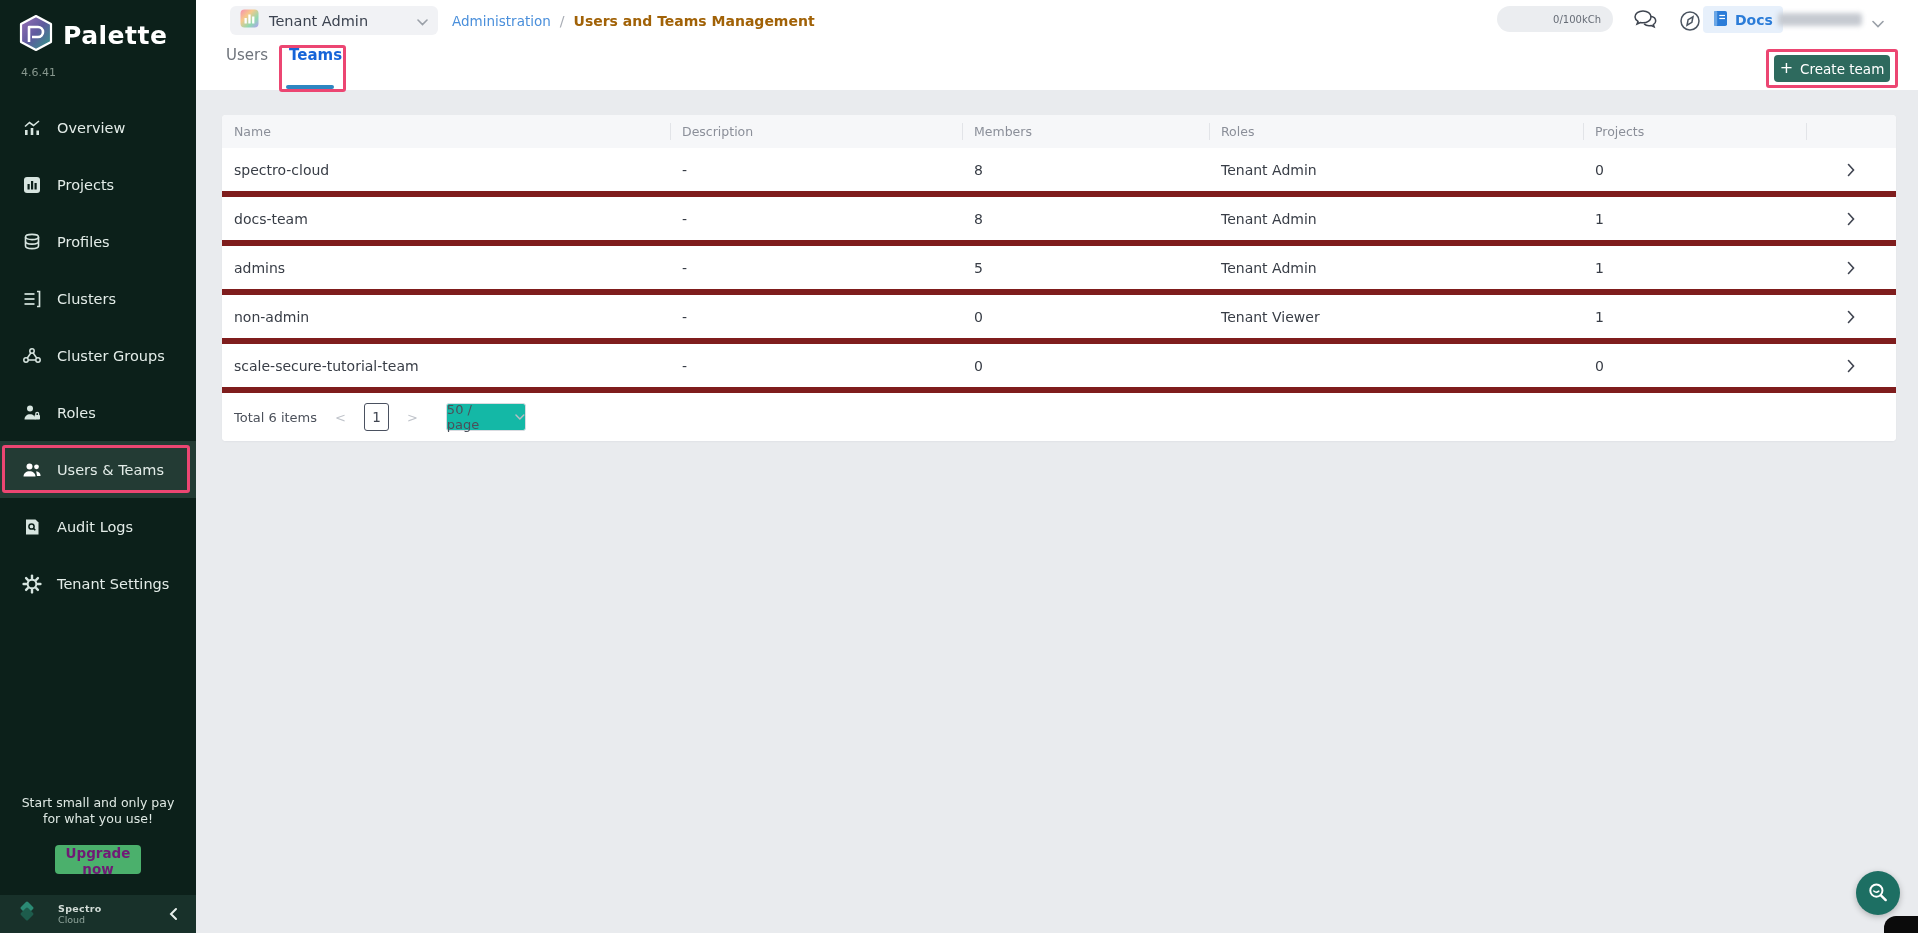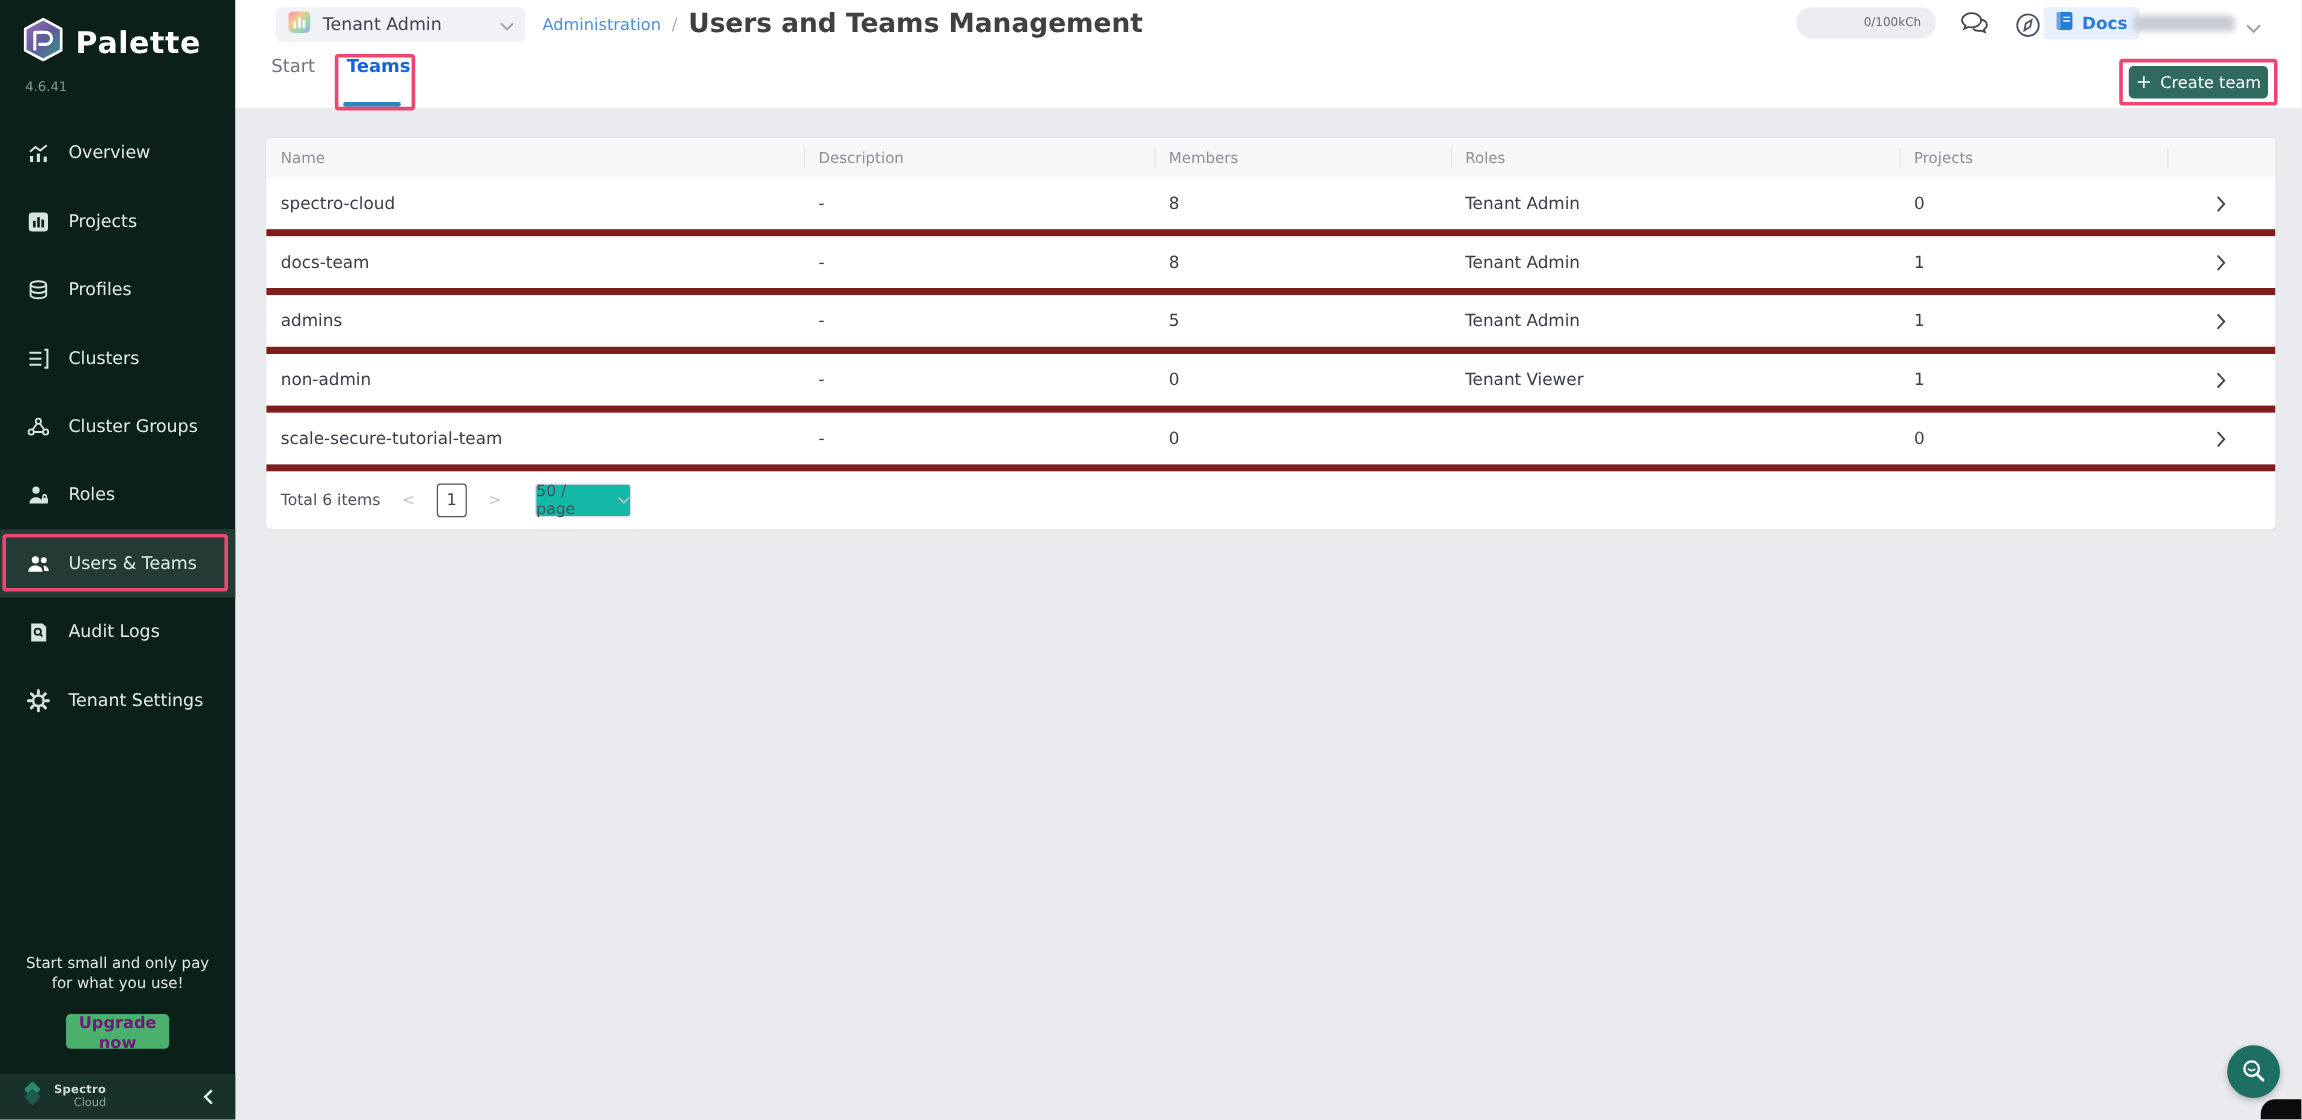--- a/index.html
+++ b/index.html
@@ -14,35 +14,35 @@
   .version { position:absolute; left:21px; top:66px; font-size:11px; color:#88988f; }
   .nav { position:absolute; left:0; top:99px; width:196px; }
   .nav-item { position:relative; height:57px; display:flex; align-items:center; padding-left:22px; gap:15px; cursor:pointer; }
   .nav-item .label { font-size:14.5px; font-weight:500; color:#e3ece8; white-space:nowrap; }
   .nav-item.active { background:#233b34; }
   .nav-icon { width:20px; height:20px; flex:0 0 20px; display:flex; align-items:center; justify-content:center; }
   .annotation { position:absolute; border:3px solid #ec4672; border-radius:3px; pointer-events:none; z-index:40; }
   .promo { position:absolute; left:0; top:795px; width:196px; text-align:center; font-size:12.5px; line-height:16px; color:#dfe9e4; }
   .upgrade-btn { position:absolute; left:55px; top:845px; width:86px; height:29px; background:#4bb06c; color:#701a75; font-size:13.5px; font-weight:600; border:none; border-radius:4px; cursor:pointer; font-family:inherit; }
   .side-footer { position:absolute; left:0; top:895px; width:196px; height:38px; background:#18312a; display:flex; align-items:center; padding:0 16px; }
-  .brand { display:flex; align-items:center; gap:7px;text-align:right; }
+  .brand { display:flex; align-items:center; gap:20px; }
   .brand-text { font-size:9.5px; line-height:11px; }
   .brand-text .b1 { color:#d2dcd7; font-weight:600; letter-spacing:0.3px; }
   .brand-text .b2 { color:#8ea39a; }
   .collapse { margin-left:auto; cursor:pointer; display:flex; align-items:center; }
 
   
   .topbar { position:absolute; left:196px; top:0; width:1722px; height:90px; background:#ffffff; }
   .scope-pill { position:absolute; left:34px; top:6px; width:208px; height:29px; background:#f1f2f5; border-radius:6px; display:flex; align-items:center; padding:0 10px; gap:10px; cursor:pointer; }
   .scope-pill .scope-label { font-size:14.5px; color:#3c4350; }
   .scope-pill .caret { margin-left:auto; }
   .breadcrumb { position:absolute; left:256px; top:0; height:41px; display:flex; align-items:center; gap:9px; }
   .bc-link { font-size:13.5px; color:#4a8fdb; cursor:pointer; }
   .bc-sep { font-size:14px; color:#a9adb5; }
-  .bc-current { font-size:22px; font-weight:600; color:#404040; }
+  .bc-current { font-size:14px; font-weight:600; color:#a16207; }
   .usage-pill { position:absolute; left:1301px; top:6px; width:116px; height:26px; background:#ebedf0; border-radius:13px; display:flex; align-items:center; justify-content:flex-end; padding-right:12px; }
   .usage-pill span { font-size:10px; color:#666c76; }
   .icon-btn { position:absolute; top:8px; cursor:pointer; display:flex; align-items:center; justify-content:center; }
   .docs-pill { position:absolute; left:1507px; top:6px; height:27px; padding:0 10px; background:#e7f0fb; border-radius:4px; display:flex; align-items:center; gap:7px; cursor:pointer; }
   .docs-pill span { font-size:14px; font-weight:600; color:#2b7cd8; }
   .user-blur { position:absolute; left:1582px; top:13px; width:84px; height:13px; background:#c6cad1; border-radius:3px; filter:blur(2.5px); cursor:pointer; }
   .user-caret { position:absolute; left:1676px; top:13px; cursor:pointer; }
 
   
   .tab { position:absolute; top:46px; font-size:15px; cursor:pointer; }
@@ -295,21 +295,21 @@
       <span>Docs</span>
     </div>
 
     <div class="user-blur"></div>
     <span class="user-caret">
       <svg width="12" height="8" viewBox="0 0 12 8" fill="none" stroke="#9aa0a8" stroke-width="1.6" stroke-linecap="round">
           <polyline points="1,1.5 6,6.5 11,1.5"></polyline>
         </svg>
     </span>
 
-    <span class="tab tab-users">Start</span>
+    <span class="tab tab-users">Users</span>
     <span class="tab tab-teams">Teams</span>
     <div class="tab-underline"></div>
     <div class="annotation" style="left:83px; top:45px; width:67px; height:47px;"></div>
 
     <button class="create-btn">
       <span class="plus">+</span>
       <span>Create team</span>
     </button>
     <div class="annotation" style="left:1570px; top:49px; width:132px; height:39px;"></div>
   </header>

